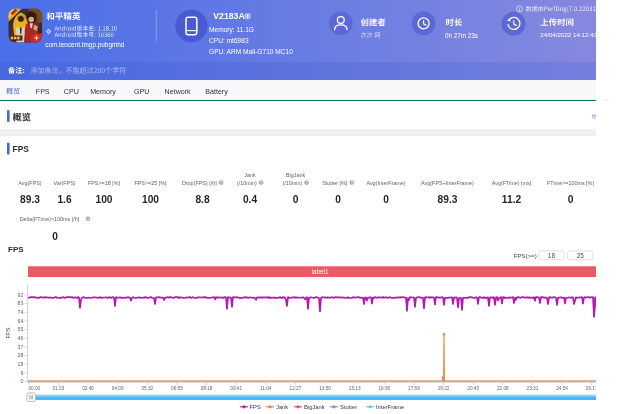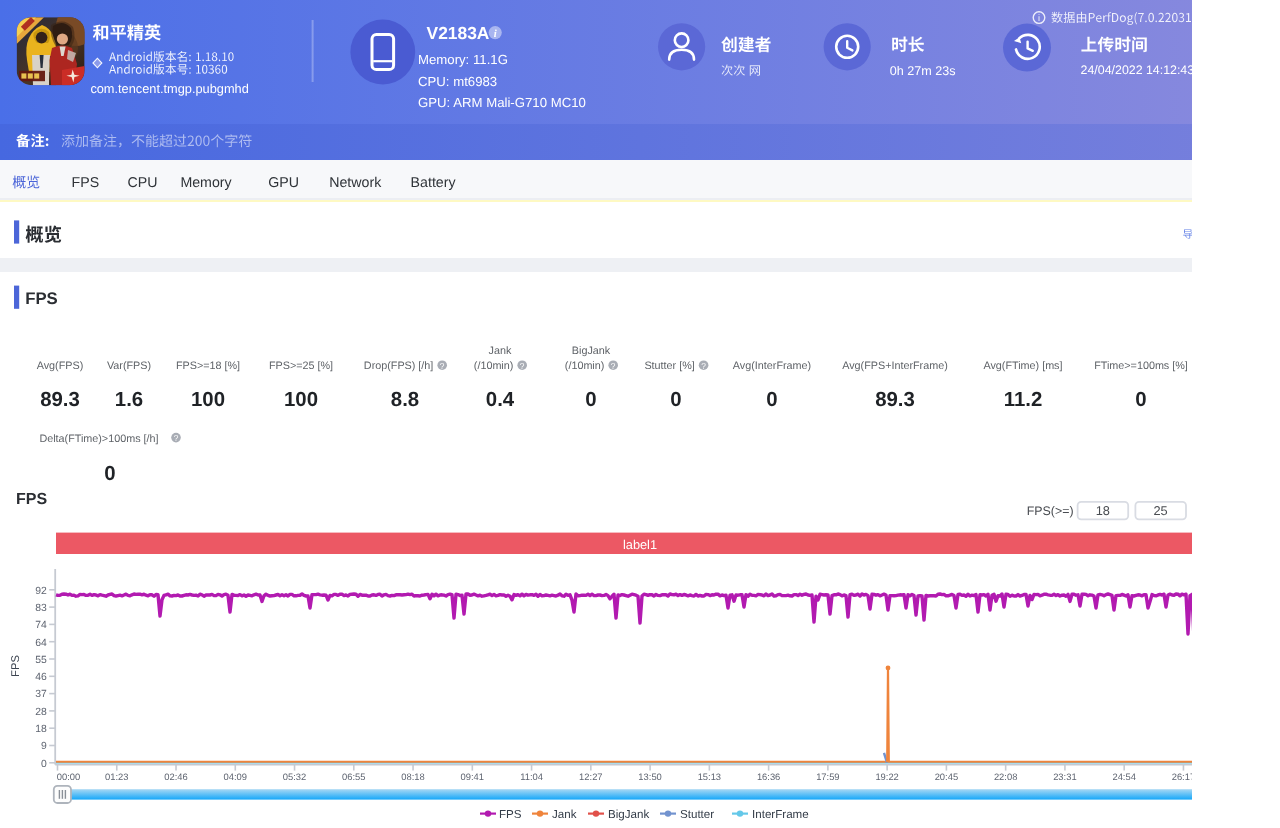--- a/index.html
+++ b/index.html
@@ -1,15 +1,15 @@
 <!DOCTYPE html>
 <html><head><meta charset="utf-8"><style>
 *{margin:0;padding:0;box-sizing:border-box}
 body{font-family:"Liberation Sans",sans-serif;background:#fff}
-#page{position:relative;width:596px;height:414px;overflow:hidden;background:#fef9c3}
+#page{position:relative;width:596px;height:414px;overflow:hidden;background:#0f766e}
 .abs{position:absolute}
 </style></head><body>
 <div id="page">
 <div class="abs" style="left:0;top:0;width:640px;height:62px;background:linear-gradient(90deg,#4a6fe8,#8a8add)"></div>
 <div class="abs" style="left:0;top:62px;width:640px;height:17.7px;background:linear-gradient(90deg,#4668e0,#7880dc)"></div>
 <div class="abs" style="left:0;top:79.7px;width:640px;height:20.8px;background:#f7f8fa;border-bottom:1px solid #eceef3"></div>
 <div class="abs" style="left:0;top:100.5px;width:640px;height:28.5px;background:#fff"></div>
 <div class="abs" style="left:0;top:129px;width:640px;height:6.5px;background:#eef0f4"></div>
 <div class="abs" style="left:0;top:135.5px;width:640px;height:278.5px;background:#fff"></div>
 <svg class="abs" style="left:0;top:0" width="640" height="414" viewBox="0 0 640 414">

